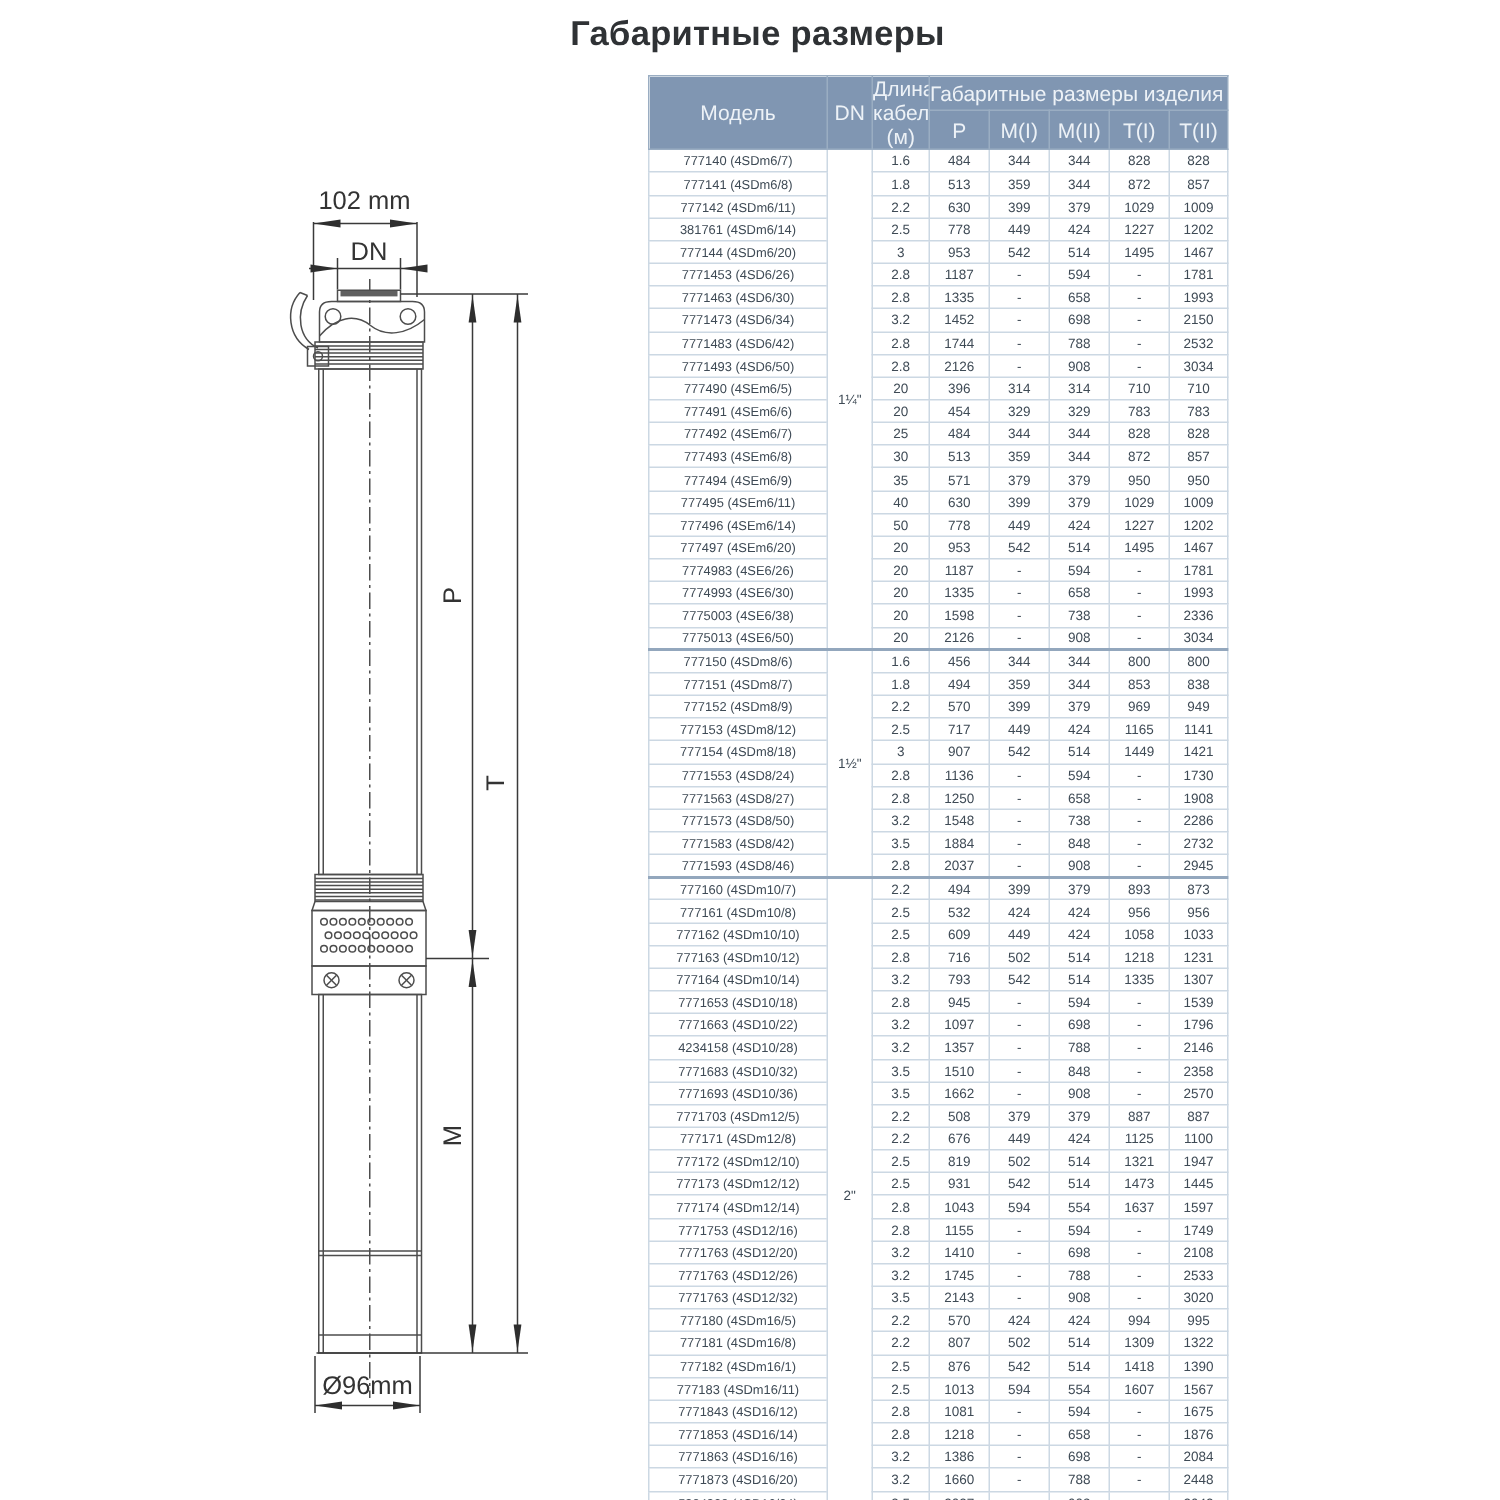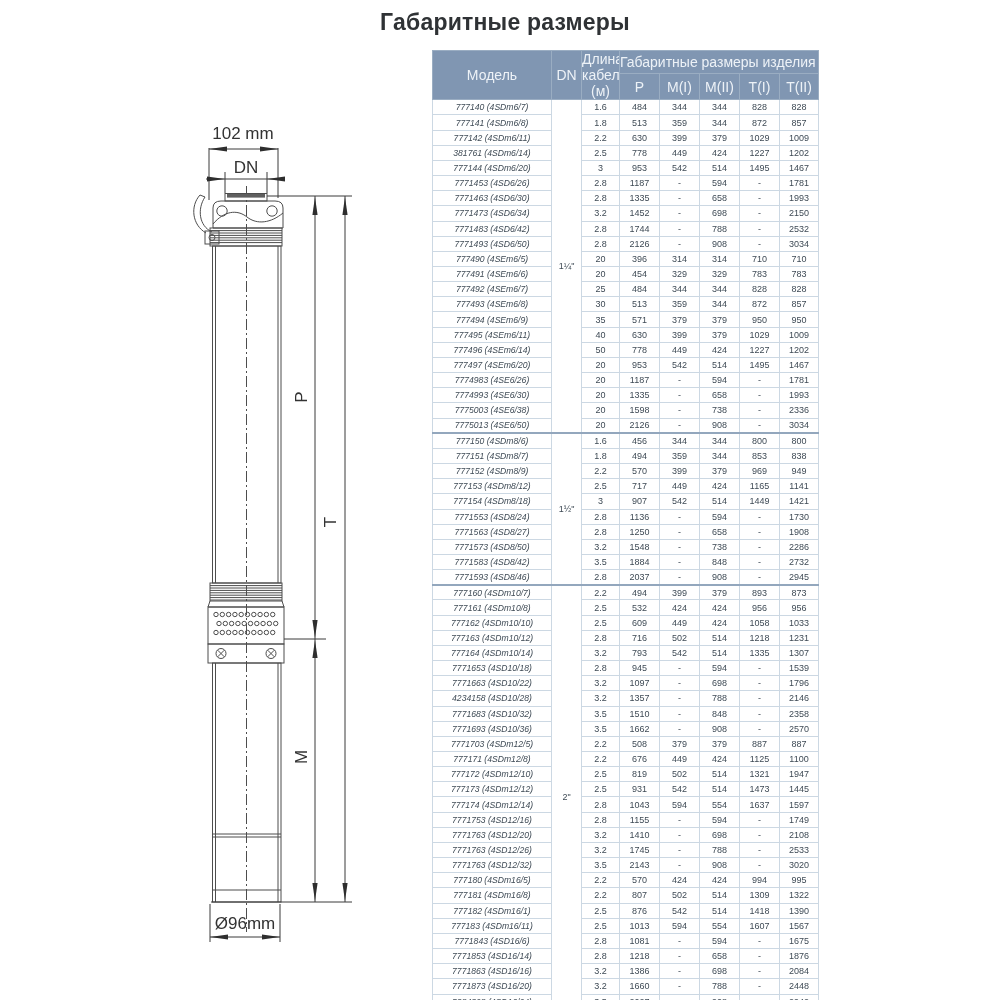--- a/index.html
+++ b/index.html
@@ -21,21 +21,21 @@
       border-collapse:collapse;table-layout:fixed;}
   .spec-table th,.spec-table td{border:1px solid var(--border);padding:0;
       text-align:center;vertical-align:middle;white-space:nowrap;overflow:hidden;}
   .spec-table thead th{background:var(--header-bg);color:var(--header-text);
       font-weight:400;font-size:14px;border-color:var(--header-border);line-height:1.15;}
   .spec-table thead tr.h1 th{height:15px;}
   .spec-table thead tr.h2 th{height:18px;}
   .spec-table thead th.span2{height:34px;}
   .spec-table tbody tr{height:15.17px;}
   .spec-table tbody td{font-size:9px;color:var(--text);}
-  .spec-table tbody td.model-cell{font-size:8.6px;font-style:italic;}
+  .spec-table tbody td.model-cell{font-size:8.6px;}
   .spec-table tbody td.dn-cell{font-size:9px;}
   .spec-table tbody tr.section-start td{border-top:2px solid var(--section-border);}
 </style>
 </head>
 <body>
 
 <div class="page-title">Габаритные размеры</div>
 
 <svg class="drawing-svg" width="400" height="1000" viewBox="0 0 400 1000">
 
@@ -702,21 +702,21 @@
       <tr>
         <td class="model-cell">777183 (4SDm16/11)</td>
         <td>2.5</td>
         <td>1013</td>
         <td>594</td>
         <td>554</td>
         <td>1607</td>
         <td>1567</td>
       </tr>
       <tr>
-        <td class="model-cell">7771843 (4SD16/6)</td>
+        <td class="model-cell">7771843 (4SD16/12)</td>
         <td>2.8</td>
         <td>1081</td>
         <td>-</td>
         <td>594</td>
         <td>-</td>
         <td>1675</td>
       </tr>
       <tr>
         <td class="model-cell">7771853 (4SD16/14)</td>
         <td>2.8</td>

